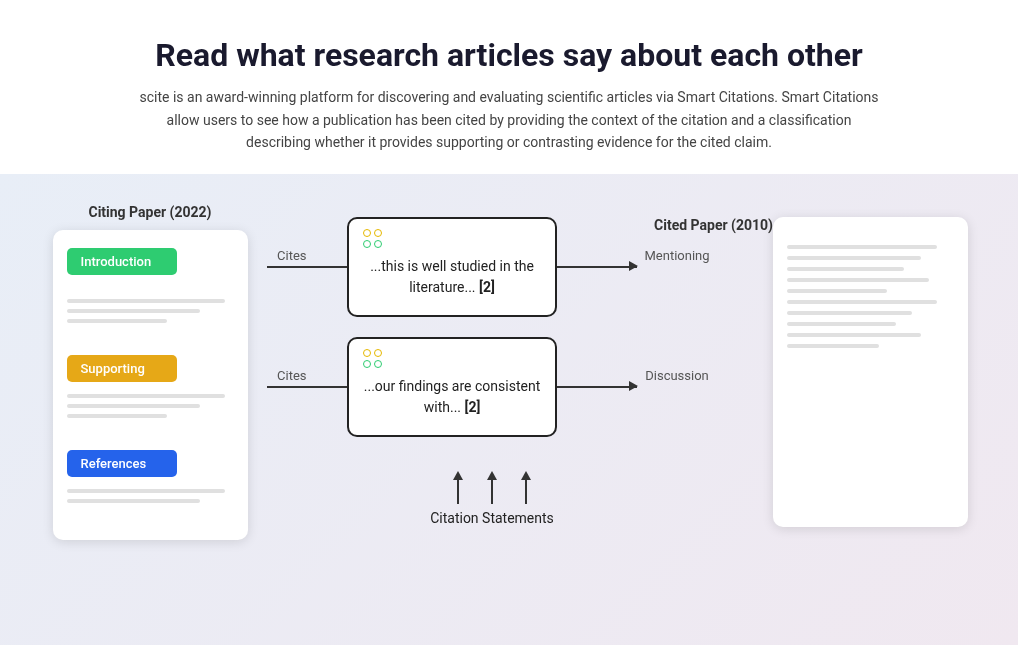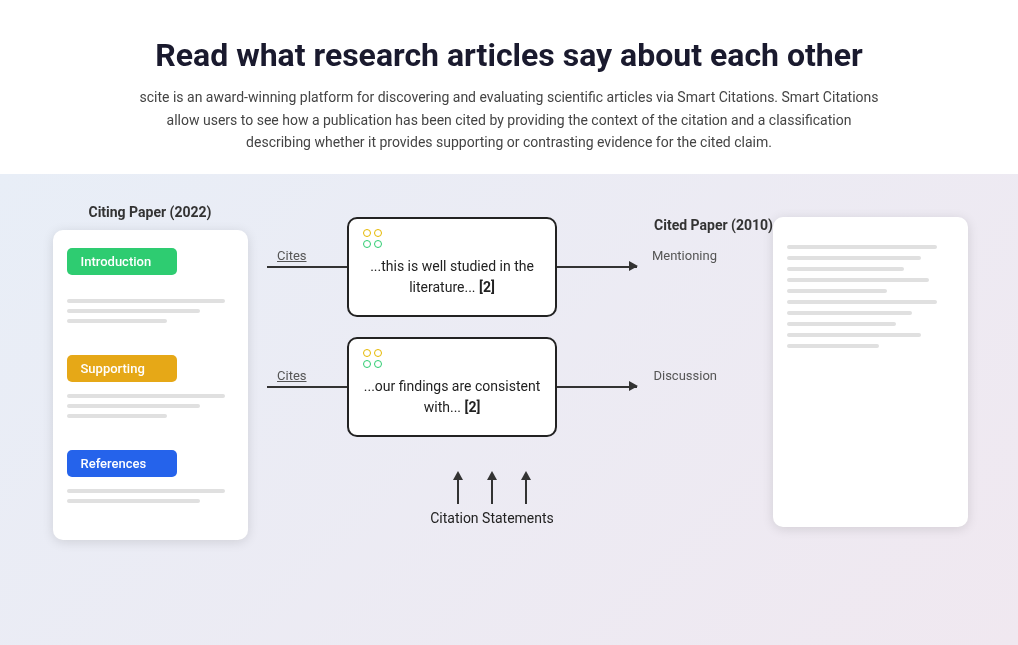--- a/index.html
+++ b/index.html
@@ -247,21 +247,20 @@
       position: relative;
     }
 
     .row-cites-label {
       position: absolute;
       top: -18px;
       left: 10px;
       font-size: 13px;
       color: #555;
       white-space: nowrap;
-      text-decoration: underline;
     }
 
     .row-right-connector {
       width: 80px;
       height: 2px;
       background: #333;
       position: relative;
     }
 
     .row-right-connector::after {
@@ -275,21 +274,21 @@
     }
 
     .row-right-label {
       position: absolute;
       top: -18px;
       right: -80px;
       font-size: 13px;
       color: #555;
       white-space: nowrap;
       width: 80px;
-      text-align: right;
+      text-align: center;
     }
 
     .right-blank-lines {
       display: flex;
       flex-direction: column;
       gap: 7px;
       margin-top: 10px;
     }
 
     .blank-line {

